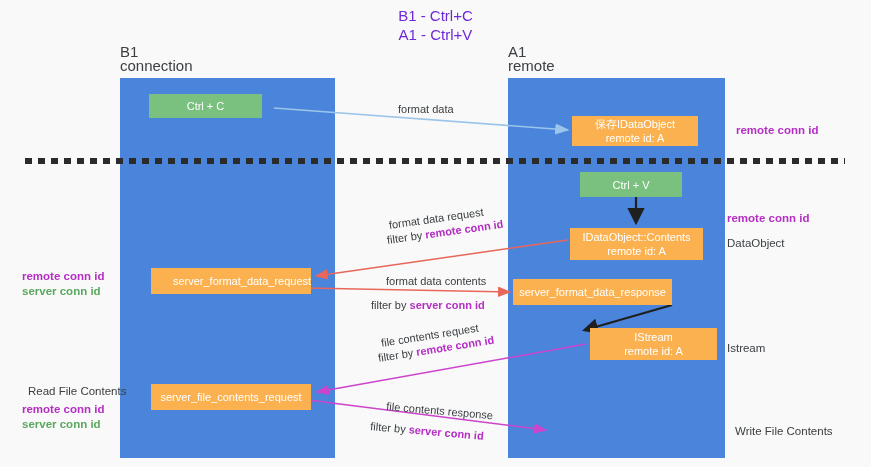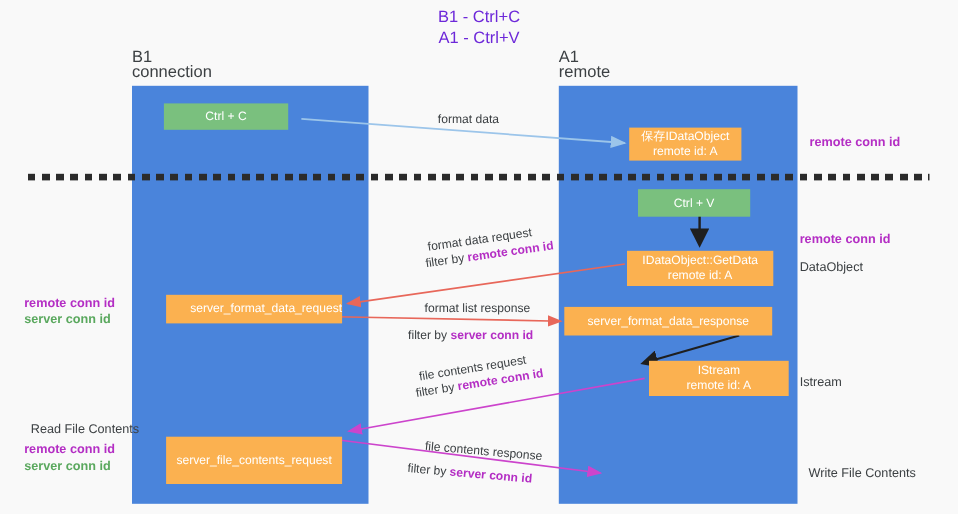--- a/index.html
+++ b/index.html
@@ -146,46 +146,46 @@
 
     <line x1="672" y1="305" x2="585" y2="330" stroke="#1f1f1f" stroke-width="2.0" marker-end="url(#ah-black)"></line>
 
     <line x1="586" y1="344" x2="317" y2="392" stroke="#cc44cc" stroke-width="1.5" marker-end="url(#ah-mag)"></line>
 
     <line x1="308" y1="400" x2="546" y2="430" stroke="#cc44cc" stroke-width="1.5" marker-end="url(#ah-mag)"></line>
   </svg>
 
   <div class="abs node green" style="left:149px; top:94px; width:113px; height:24px;">Ctrl + C</div>
 
-  <div class="abs node orange" style="left:572px; top:116px; width:102px; height:30px;">保存IDataObject
+  <div class="abs node orange" style="left:572px; top:116px; width:126px; height:30px;">保存IDataObject
 remote id: A</div>
 
   <div class="abs node green" style="left:580px; top:172px; width:102px; height:25px;">Ctrl + V</div>
 
-  <div class="abs node orange" style="left:570px; top:228px; width:133px; height:32px;">IDataObject::GetData
+  <div class="abs node orange" style="left:570px; top:228px; width:133px; height:32px;">IDataObject::Contents
 remote id: A</div>
 
   <div class="abs node orange" style="left:151px; top:268px; width:160px; height:26px;padding-left:26px;">server_format_data_request</div>
 
-  <div class="abs node orange" style="left:513px; top:279px; width:189px; height:26px;">server_format_data_response</div>
+  <div class="abs node orange" style="left:513px; top:279px; width:159px; height:26px;">server_format_data_response</div>
 
   <div class="abs node orange" style="left:590px; top:328px; width:127px; height:32px;">IStream
 remote id: A</div>
 
-  <div class="abs node orange" style="left:151px; top:384px; width:160px; height:43px;margin-top:13px;">server_file_contents_request</div>
+  <div class="abs node orange" style="left:151px; top:384px; width:160px; height:26px;">server_file_contents_request</div>
 
 
   <div class="abs edge-label" style="left:398px; top:102px;">format data</div>
 
   <div class="abs edge-label" style="left:388px; top:218px; transform: rotate(-8deg); transform-origin: left top;">format data request</div>
   <div class="abs edge-label" style="left:386px; top:233px; transform: rotate(-8deg); transform-origin: left top;">
     <span>filter by </span><span class="hl-purple">remote conn id</span>
   </div>
 
-  <div class="abs edge-label" style="left:386px; top:274px;">format list response</div>
+  <div class="abs edge-label" style="left:386px; top:274px;">format data contents</div>
   <div class="abs edge-label" style="left:371px; top:298px;">
     <span>filter by </span><span class="hl-purple">server conn id</span>
   </div>
 
   <div class="abs edge-label" style="left:380px; top:336px; transform: rotate(-9deg); transform-origin: left top;">file contents request</div>
   <div class="abs edge-label" style="left:377px; top:351px; transform: rotate(-9deg); transform-origin: left top;">
     <span>filter by </span><span class="hl-purple">remote conn id</span>
   </div>
 
   <div class="abs edge-label" style="left:387px; top:399px; transform: rotate(5deg); transform-origin: left top;">file contents response</div>

